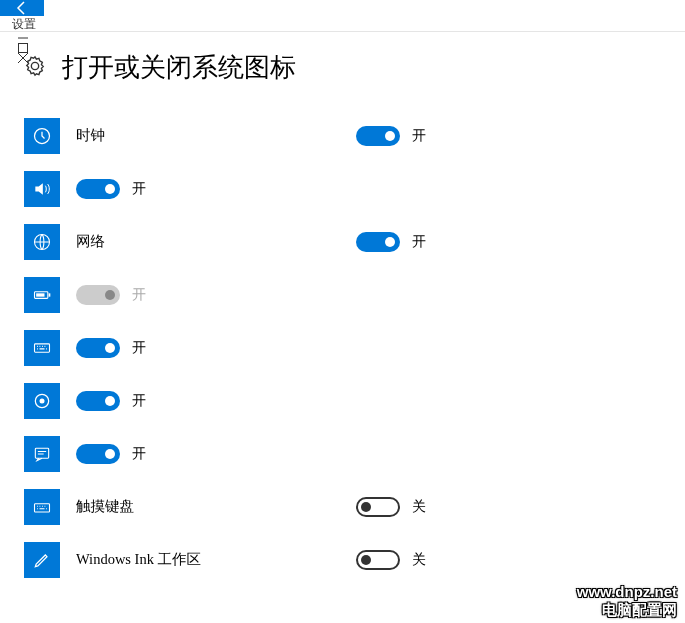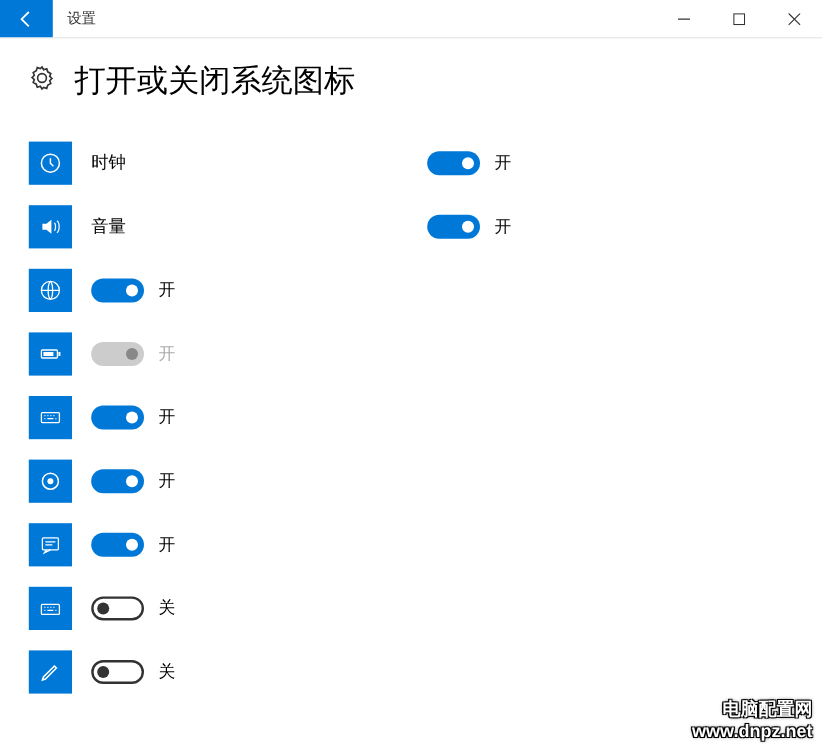--- a/index.html
+++ b/index.html
@@ -9,20 +9,21 @@
       width: 685px;
       height: 623px;
       overflow: hidden;
       position: relative;
     }
     .titlebar {
       display: flex;
       align-items: stretch;
       height: 32px;
       border-bottom: 1px solid #e5e5e5;
+      flex-direction: column;
     }
     .back-btn {
       width: 44px;
       background: #0078d7;
       display: flex;
       align-items: center;
       justify-content: center;
       color: #fff;
       cursor: pointer;
     }
@@ -207,33 +208,33 @@
           <div class="toggle-label">开</div>
         </div>
       </div>
       <div class="option-row">
         <div class="option-icon">
           <svg width="20" height="20" viewBox="0 0 24 24">
             <path d="M4 9v6h4l5 4V5L8 9H4z" fill="#fff"></path>
             <path d="M16 8c1.5 1 1.5 7 0 8M18.5 6c3 2 3 10 0 12" stroke="#fff" stroke-width="1.2" fill="none"></path>
           </svg>
         </div>
-        <div class="option-label">音量</div>
         <div class="toggle-wrap">
           <div class="toggle on"></div>
           <div class="toggle-label">开</div>
         </div>
       </div>
       <div class="option-row">
         <div class="option-icon">
           <svg width="20" height="20" viewBox="0 0 24 24">
             <circle cx="12" cy="12" r="9" stroke="#fff" stroke-width="1.3" fill="none"></circle>
             <path d="M3 12h18M12 3c3 3 3 15 0 18M12 3c-3 3-3 15 0 18" stroke="#fff" stroke-width="1.3" fill="none"></path>
           </svg>
         </div>
+        <div class="option-label">网络</div>
         <div class="toggle-wrap">
           <div class="toggle on"></div>
           <div class="toggle-label">开</div>
         </div>
       </div>
       <div class="option-row">
         <div class="option-icon">
           <svg width="20" height="20" viewBox="0 0 24 24">
             <rect x="3" y="8" width="16" height="8" rx="1" stroke="#fff" stroke-width="1.3" fill="none"></rect>
             <rect x="20" y="10" width="2" height="4" fill="#fff"></rect>
@@ -282,35 +283,37 @@
           <div class="toggle-label">开</div>
         </div>
       </div>
       <div class="option-row">
         <div class="option-icon">
           <svg width="20" height="20" viewBox="0 0 24 24">
             <rect x="3" y="8" width="18" height="10" rx="1" stroke="#fff" stroke-width="1.3" fill="none"></rect>
             <path d="M6 11h1M9 11h1M12 11h1M15 11h1M18 11h0M6 14h1M9 14h6M17 14h1" stroke="#fff" stroke-width="1.3"></path>
           </svg>
         </div>
+        <div class="option-label">触摸键盘</div>
         <div class="toggle-wrap">
           <div class="toggle off"></div>
           <div class="toggle-label">关</div>
         </div>
       </div>
       <div class="option-row">
         <div class="option-icon">
           <svg width="20" height="20" viewBox="0 0 24 24">
             <path d="M4 20l3-1 11-11-2-2L5 17l-1 3zM16 6l2 2" stroke="#fff" stroke-width="1.5" fill="none"></path>
           </svg>
         </div>
+        <div class="option-label">Windows Ink 工作区</div>
         <div class="toggle-wrap">
           <div class="toggle off"></div>
           <div class="toggle-label">关</div>
         </div>
       </div>
     </div>
 </div>
 
 <div class="watermark">
+  <div>www.dnpz.net</div>
   <div>电脑配置网</div>
-  <div>www.dnpz.net</div>
 </div>
 
 </body></html>

